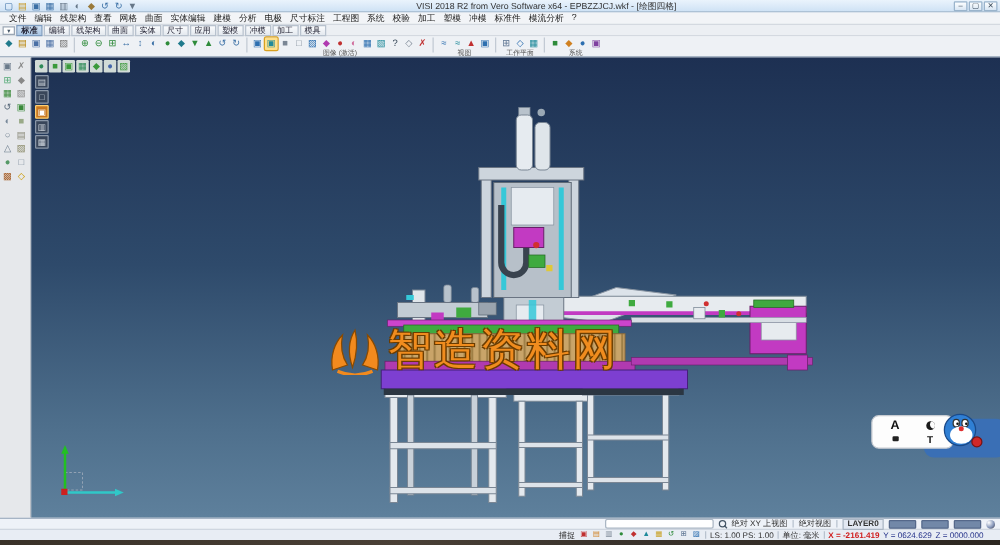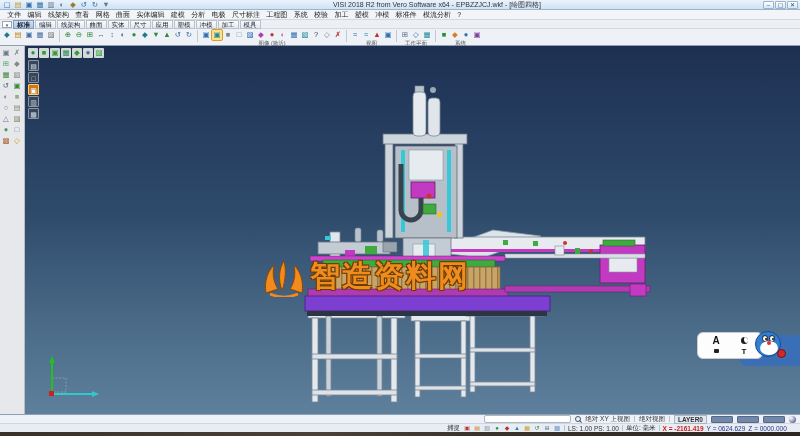--- a/index.html
+++ b/index.html
@@ -48,21 +48,21 @@
     background:linear-gradient(180deg,var(--canvasTop) 0%,#2e4a6b 45%,#4e6f8c 80%,var(--canvasBottom) 100%);}
   .float-h{position:absolute;left:3px;top:2px;display:flex;gap:1px;}
   .float-h .icon{background:rgba(230,238,230,.9);}
   .float-v{position:absolute;left:3px;top:14px;display:flex;flex-direction:column;gap:1px;}
   .fbtn{width:11px;height:11px;border:1px solid #8a97a8;background:#39465a;color:#cfd6de;
     font-size:7px;line-height:11px;text-align:center;box-sizing:border-box;border-radius:1px;}
   .fbtn.active{background:#c87820;border-color:#ffcf70;color:#fff;}
   svg.model{position:absolute;left:0;top:0;}
   
   .watermark{position:absolute;left:237px;top:210px;display:flex;align-items:center;gap:4px;z-index:5;}
-  .wm-text{font-size:30px;font-weight:bold;color:var(--watermarkOrange);letter-spacing:2px;
+  .wm-text{font-size:35px;font-weight:normal;color:var(--watermarkOrange);letter-spacing:2px;
     text-shadow:1px 1px 0 #6b3c00,-1px -1px 0 #6b3c00,1px -1px 0 #6b3c00,-1px 1px 0 #6b3c00;}
   
   .sticker{position:absolute;left:672px;top:283px;width:110px;height:42px;z-index:6;}
   .stk-blue{position:absolute;left:42px;top:6px;width:66px;height:31px;background:#3a6fb5;border-radius:8px;}
   .stk-pad{position:absolute;left:0;top:3px;width:66px;height:27px;background:#fdfdfd;border:1px solid #c8ccd2;
     border-radius:6px;box-sizing:border-box;padding:2px 4px;display:grid;grid-template-columns:1fr 1fr;align-items:center;justify-items:center;}
   .pad-a{font-size:10px;font-weight:bold;color:#111;}
   .moon{width:7px;height:7px;border-radius:50%;background:#1b1b1b;position:relative;overflow:hidden;}
   .moon::after{content:'';position:absolute;left:3px;top:-1px;width:7px;height:7px;border-radius:50%;background:#fdfdfd;}
   .pad-t{font-size:8px;font-weight:bold;color:#111;}

